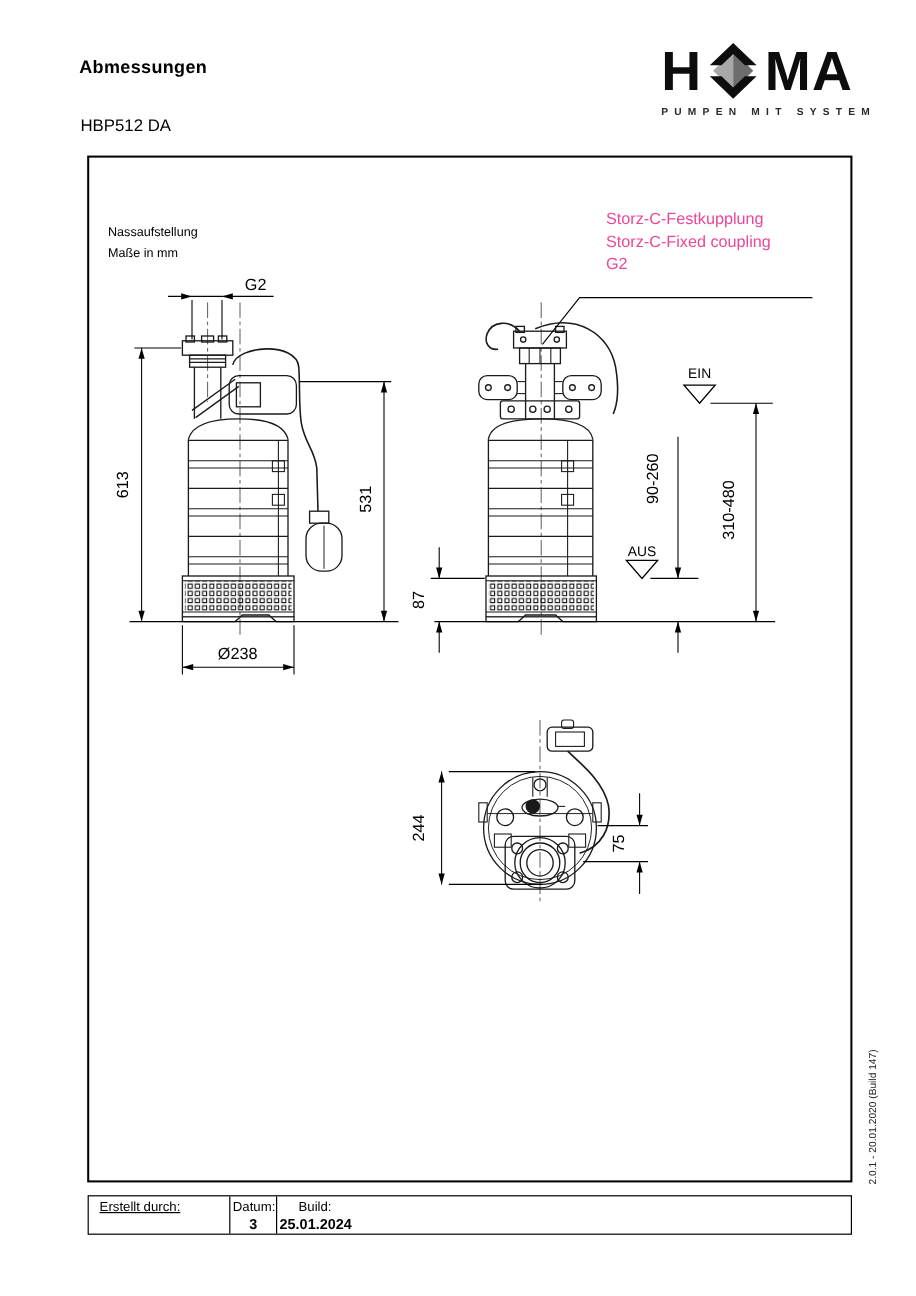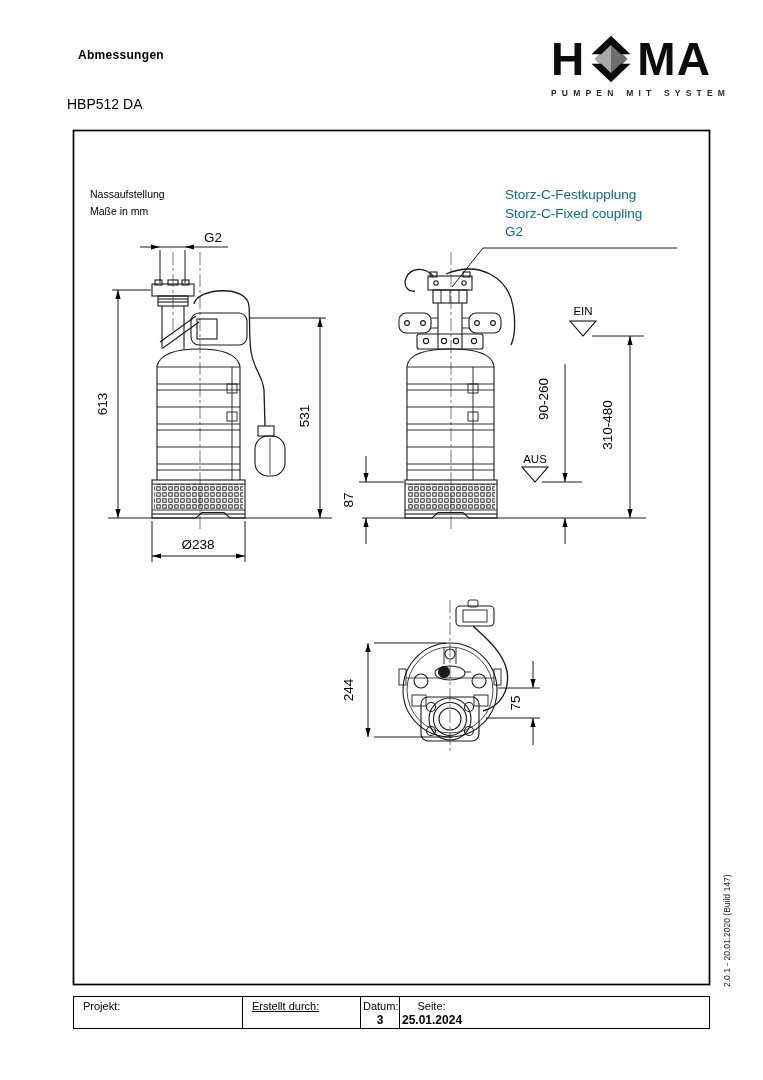--- a/index.html
+++ b/index.html
@@ -4,33 +4,33 @@
 <style>
   * { margin:0; padding:0; box-sizing:border-box; }
   html,body { background:#fff; }
   body {
     width:763px; height:1080px; position:relative; overflow:hidden;
     font-family:"Liberation Sans", sans-serif; color:#000;
   }
   .abs { position:absolute; }
 
   
-  .title { left:78px; top:48px; font-size:12px; font-weight:bold; letter-spacing:.3px; }
+  .title { left:66px; top:48px; font-size:15px; font-weight:bold; letter-spacing:.3px; }
   .model { left:67px; top:84px; font-size:14px;margin-top:12px; }
 
   
   .logo { left:551px; top:32px; width:160px; }
   .logo-word { display:flex; align-items:center; justify-content:center; height:54px; }
   .logo-letter { font-size:46px; font-weight:800; letter-spacing:1px; color:#0d0d0d; line-height:1; }
   .logo-tagline { margin-top:2px; text-align:center; font-size:8.5px; font-weight:bold;
                   letter-spacing:5.2px; color:#2a2a2a; white-space:nowrap; }
 
   
   .notes { left:90px; top:146px; font-size:10.5px; line-height:17px;margin-top:40px; }
-  .callout { left:505px; top:186px; font-size:13.5px; line-height:18.5px; color:#0369a1; }
+  .callout { left:505px; top:174px; font-size:13.5px; line-height:18.5px; color:#ec4899; }
 
   
   .version { left:722px; top:987px; transform:rotate(-90deg); transform-origin:left top;
              white-space:nowrap; font-size:8.5px; color:#222; }
 
   
   .ftable { left:73px; top:996px; width:637px; height:33px; border:1.5px solid #000;
             display:flex; background:#fff; }
   .fcell { border-right:1.5px solid #000; padding:3px 9px; font-size:11px; }
   .fcell:last-child { border-right:none; }
@@ -311,27 +311,24 @@
     <text class="dim-text" text-anchor="middle" transform="rotate(-90 548 399)" x="548" y="399">90-260</text>
     <text class="dim-text" text-anchor="middle" transform="rotate(-90 612 425)" x="612" y="425">310-480</text>
     <text class="dim-text" text-anchor="middle" transform="rotate(-90 353 690)" x="353" y="690">244</text>
     <text class="dim-text" text-anchor="middle" transform="rotate(-90 520 703)" x="520" y="703">75</text>
     <text class="lvl-text" x="583" y="315" text-anchor="middle">EIN</text>
     <text class="lvl-text" x="535" y="463" text-anchor="middle">AUS</text>
   </g>
 </svg>
 
 <div class="abs ftable">
-  <div class="fcell fc-projekt">
-    <div>Projekt:</div>
-  </div>
   <div class="fcell fc-erstellt">
     <div>Erstellt durch:</div>
   </div>
   <div class="fcell fc-seite">
     <div>Datum:</div>
     <div class="val">3</div>
   </div>
   <div class="fcell fc-datum">
-    <div>Seite:</div>
+    <div>Build:</div>
     <div class="val">25.01.2024</div>
   </div>
 </div>
 
 </body></html>

